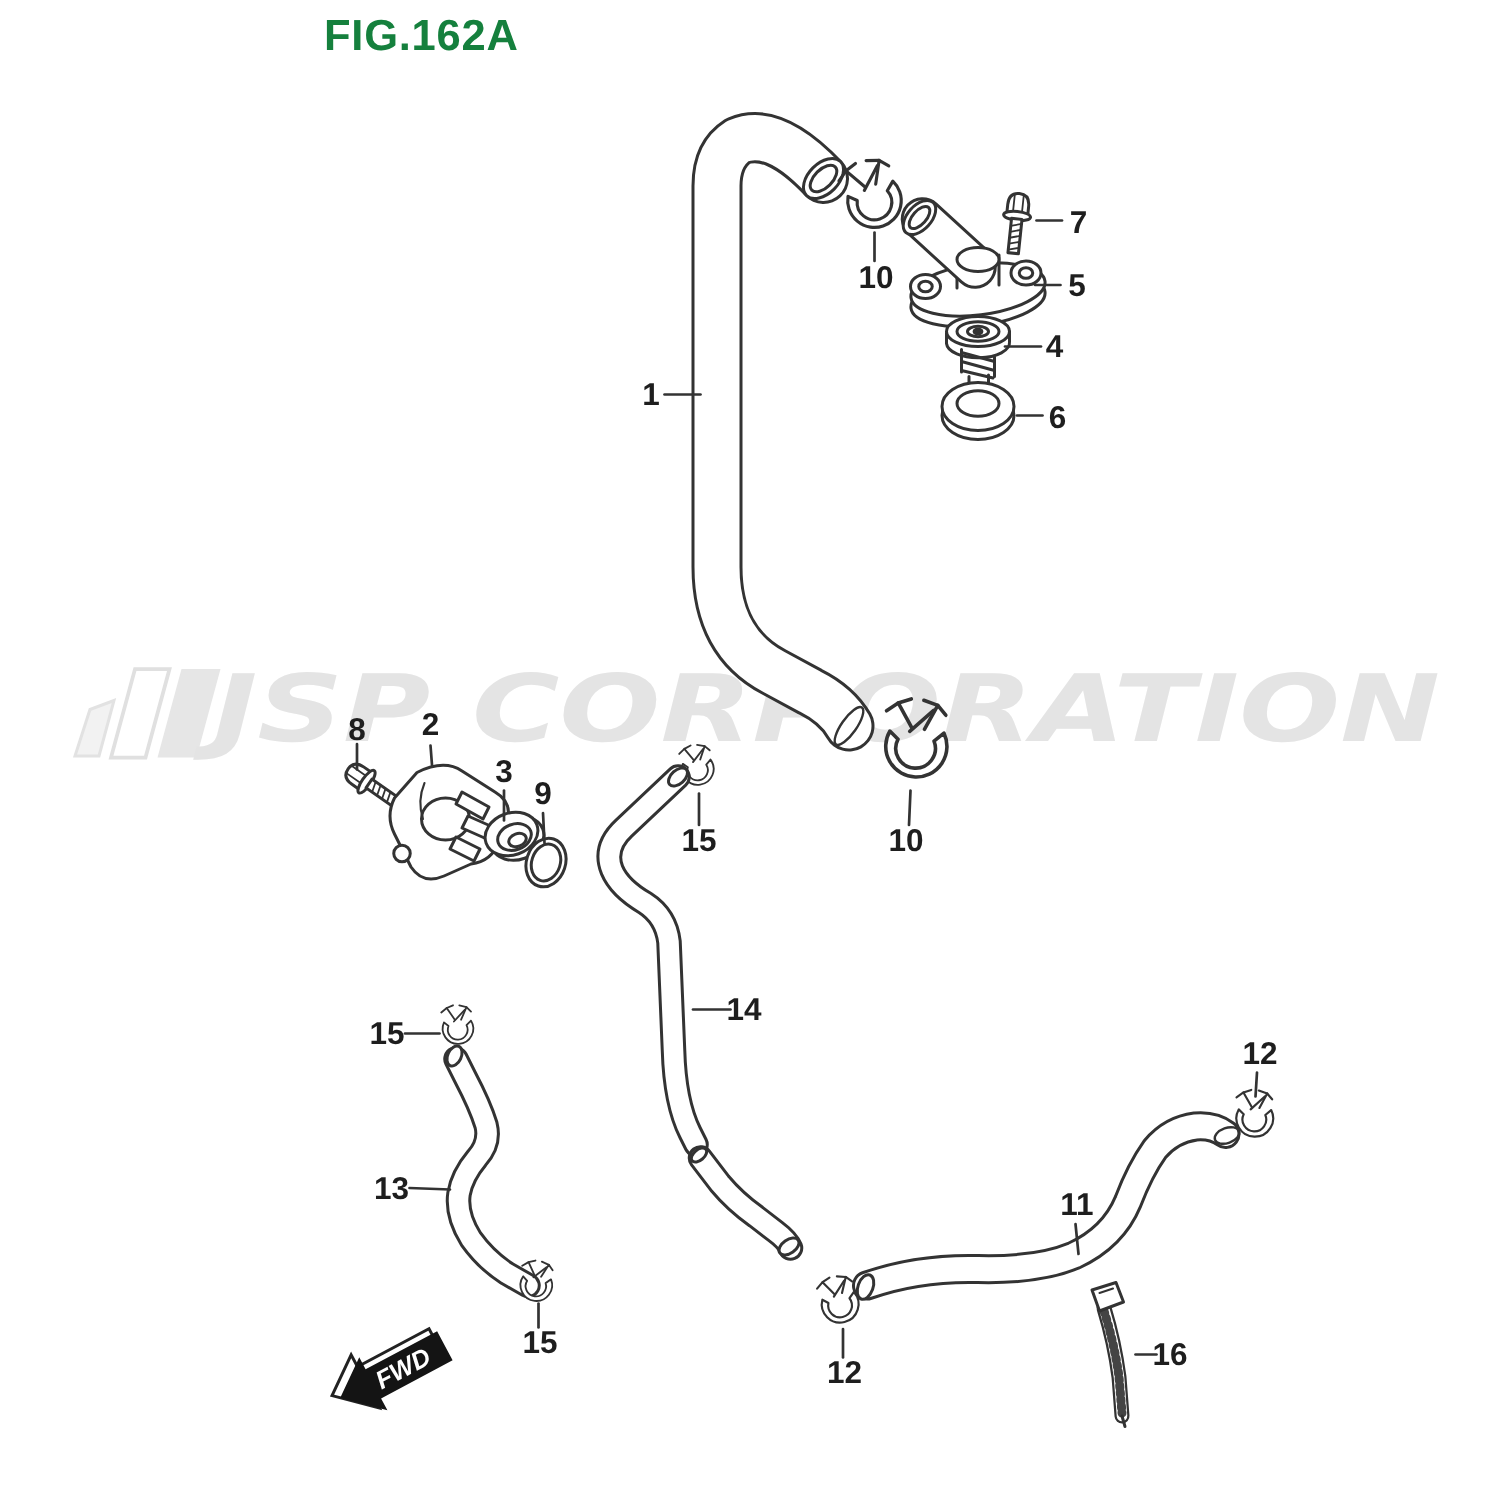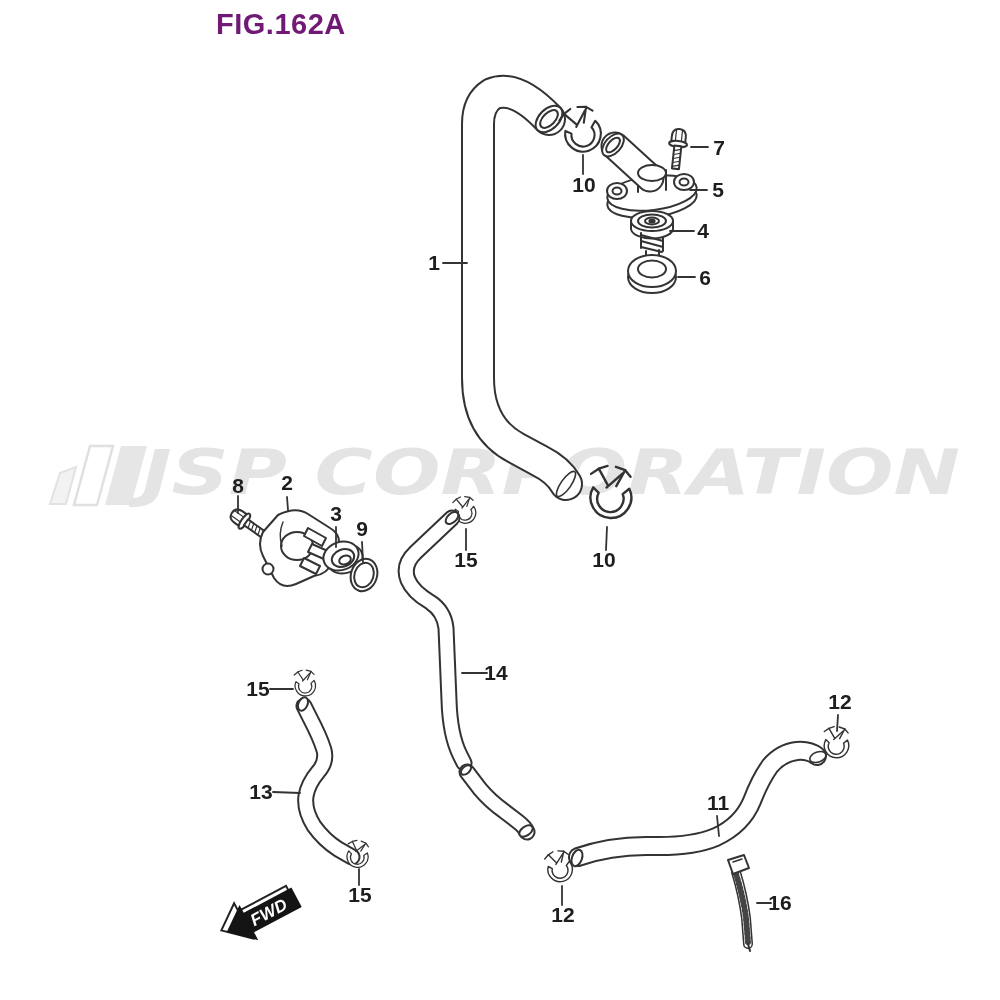--- a/index.html
+++ b/index.html
@@ -1,20 +1,20 @@
 <!DOCTYPE html>
 <html><head>
 <meta charset="utf-8">
 <style>
   html,body{margin:0;padding:0;background:#fff;}
   .stage{position:relative;width:1000px;height:1000px;background:#ffffff;overflow:hidden;
          font-family:"Liberation Sans",sans-serif;}
   .stage svg{position:absolute;left:0;top:0;}
   .fig-title{position:absolute;left:216px;top:8px;font-size:29px;font-weight:600;
-             color:#701a75;letter-spacing:.5px;}
+             color:#15803d;letter-spacing:.5px;}
   .co{font:bold 21px "Liberation Sans",sans-serif;text-anchor:middle;}
   .wm-text{font:italic bold 62px "DejaVu Sans",sans-serif;}
   .fwd-t{font:italic bold 17px "Liberation Sans",sans-serif;fill:#ffffff;}
 </style>
 </head>
 <body>
 
 <div class="stage">
 
   <div class="fig-title">FIG.162A</div>

